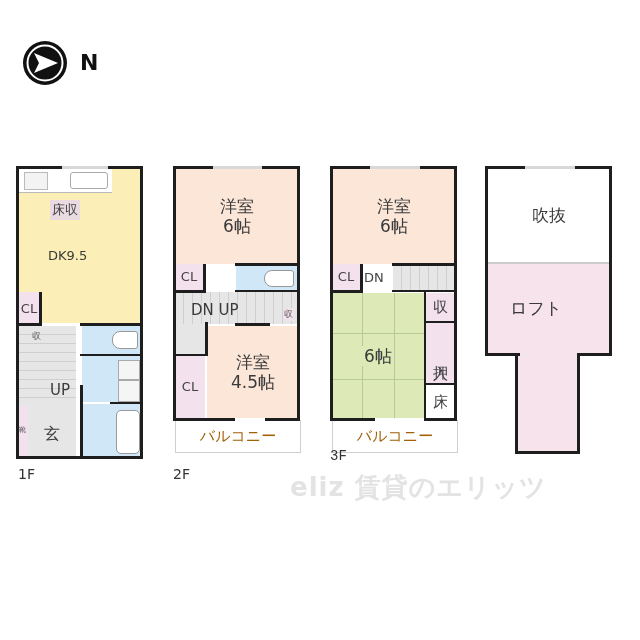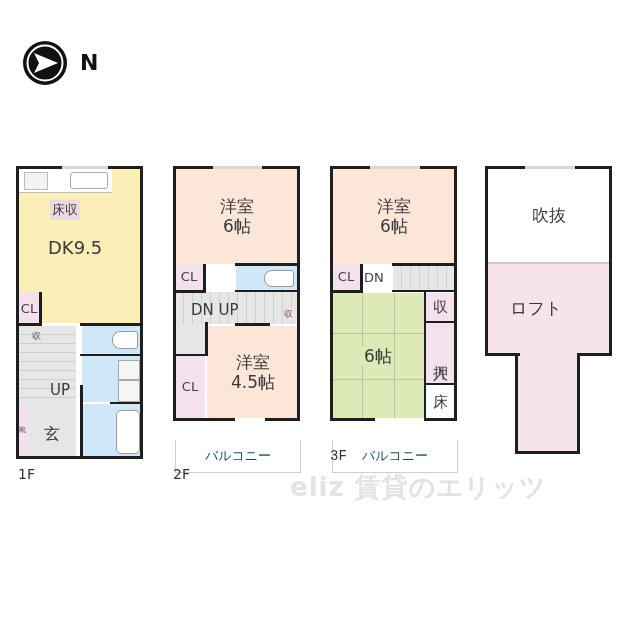--- a/index.html
+++ b/index.html
@@ -7,21 +7,21 @@
          font-family:"DejaVu Sans", "Liberation Sans", sans-serif; color:#3a3a3a; }
   .abs { position:absolute; }
   .wall { position:absolute; background:#1e1e1e; }
   .room { position:absolute; display:flex; align-items:center; justify-content:center; flex-direction:column; text-align:right; }
   .lbl { font-size:17px; line-height:20px; color:#3a3a3a; white-space:nowrap; }
   .lbl-sm { font-size:13px; color:#444; }
   .lbl-xs { font-size:9px; color:#555; }
   .floor-label { position:absolute; font-size:14px; color:#333; }
   .stair { background:#e6e6e6; background-image:repeating-linear-gradient(90deg, transparent 0 8px, #cfcfcf 8px 9px); }
   .stairv { background:#e6e6e6; background-image:repeating-linear-gradient(0deg, transparent 0 8px, #cfcfcf 8px 9px); }
-  .balcony { position:absolute; border:1px solid #cfcfcf; border-top:none; background:#fff; display:flex; align-items:center; justify-content:center; font-size:13px; color:#0c4a6e;margin-top:20px; }
+  .balcony { position:absolute; border:1px solid #cfcfcf; border-top:none; background:#fff; display:flex; align-items:center; justify-content:center; font-size:15px; color:#a16207; }
   .win { position:absolute; background:#d8d8d8; }
   .watermark { position:absolute; font-size:26px; font-weight:bold; color:#e3e3e3; letter-spacing:1px; }
 </style>
 </head>
 <body>
 
 <div class="abs" style="left:22px;top:40px;width:56px;height:46px;">
   <svg width="46" height="46" viewBox="0 0 46 46" style="position:absolute;left:0;top:0;">
     <circle cx="23" cy="23" r="22" fill="#111"></circle>
     <circle cx="23" cy="23" r="17.5" fill="none" stroke="#fff" stroke-width="2"></circle>
@@ -32,21 +32,21 @@
 
 <div>
 
   <div class="room" style="left:18px;top:168px;width:124px;height:155px;background:#fbefb7;">
   </div>
 
   <div class="abs" style="left:18px;top:168px;width:94px;height:24px;background:#fff;border-bottom:1px solid #bbb;"></div>
   <div class="abs" style="left:24px;top:172px;width:22px;height:16px;border:1px solid #bbb;background:#f3f3f3;"></div>
   <div class="abs" style="left:70px;top:172px;width:36px;height:15px;border:1px solid #aaa;border-radius:3px;background:#fff;"></div>
   <div class="abs lbl lbl-sm" style="left:50px;top:200px;background:#eadbe3;padding:0 2px;">床収</div>
-  <div class="abs lbl" style="left:48px;top:238px;font-size:18px;">DK9.5</div>
+  <div class="abs lbl" style="left:48px;top:246px;font-size:13px;">DK9.5</div>
 
   <div class="room" style="left:18px;top:292px;width:22px;height:33px;background:#f4e1ee;">
     <span class="lbl lbl-sm">CL</span>
   </div>
 
   <div class="abs stairv" style="left:18px;top:326px;width:58px;height:80px;"></div>
   <div class="abs lbl-xs" style="left:32px;top:330px;">収</div>
   <div class="abs lbl" style="left:50px;top:380px;font-size:15px;">UP</div>
 
   <div class="abs" style="left:18px;top:406px;width:58px;height:50px;background:#e6e6e6;"></div>

